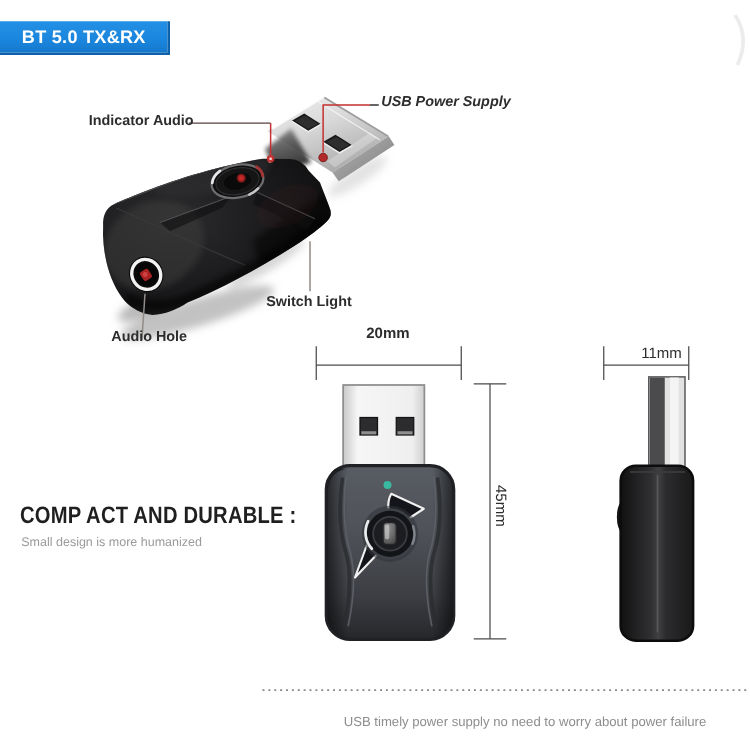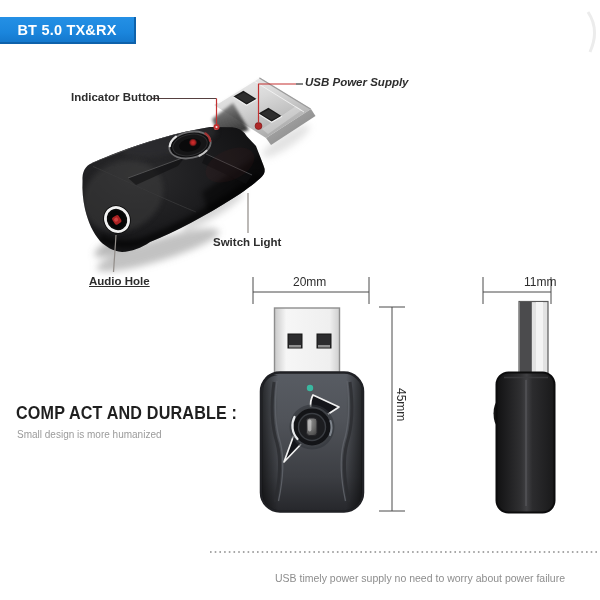--- a/index.html
+++ b/index.html
@@ -279,27 +279,27 @@
     </g>
   </g>
 
   <line x1="210" y1="552" x2="600" y2="552" stroke="#8a8a8a" stroke-width="1.4" stroke-dasharray="1.6 3.1"></line>
 </svg>
 
 <div id="badge">
   <span>BT 5.0 TX&amp;RX</span>
 </div>
 
-<div class="lbl" style="left:71px;top:91px;">Indicator Button</div>
+<div class="lbl" style="left:71px;top:91px;">Indicator Audio</div>
 <div class="lbl" style="left:305px;top:76px;font-style:italic;">USB Power Supply</div>
 <div class="lbl" style="left:213px;top:236px;">Switch Light</div>
-<div class="lbl" style="left:89px;top:275px;text-decoration:underline;">Audio Hole</div>
-
-<div class="dim" style="left:293px;top:275px;">20mm</div>
+<div class="lbl" style="left:89px;top:264px;">Audio Hole</div>
+
+<div class="dim" style="left:293px;top:259px;font-weight:bold;">20mm</div>
 <div class="dim" id="dim45" style="left:408px;top:388px;">45mm</div>
-<div class="dim" style="left:524px;top:275px;">11mm</div>
+<div class="dim" style="left:513px;top:275px;">11mm</div>
 
 <div id="headline">COMP ACT AND DURABLE :</div>
 <div id="subline">Small design is more humanized</div>
 
 <div id="caption">USB timely power supply no need to worry about power failure</div>
 
 </div>
 
 </body></html>

